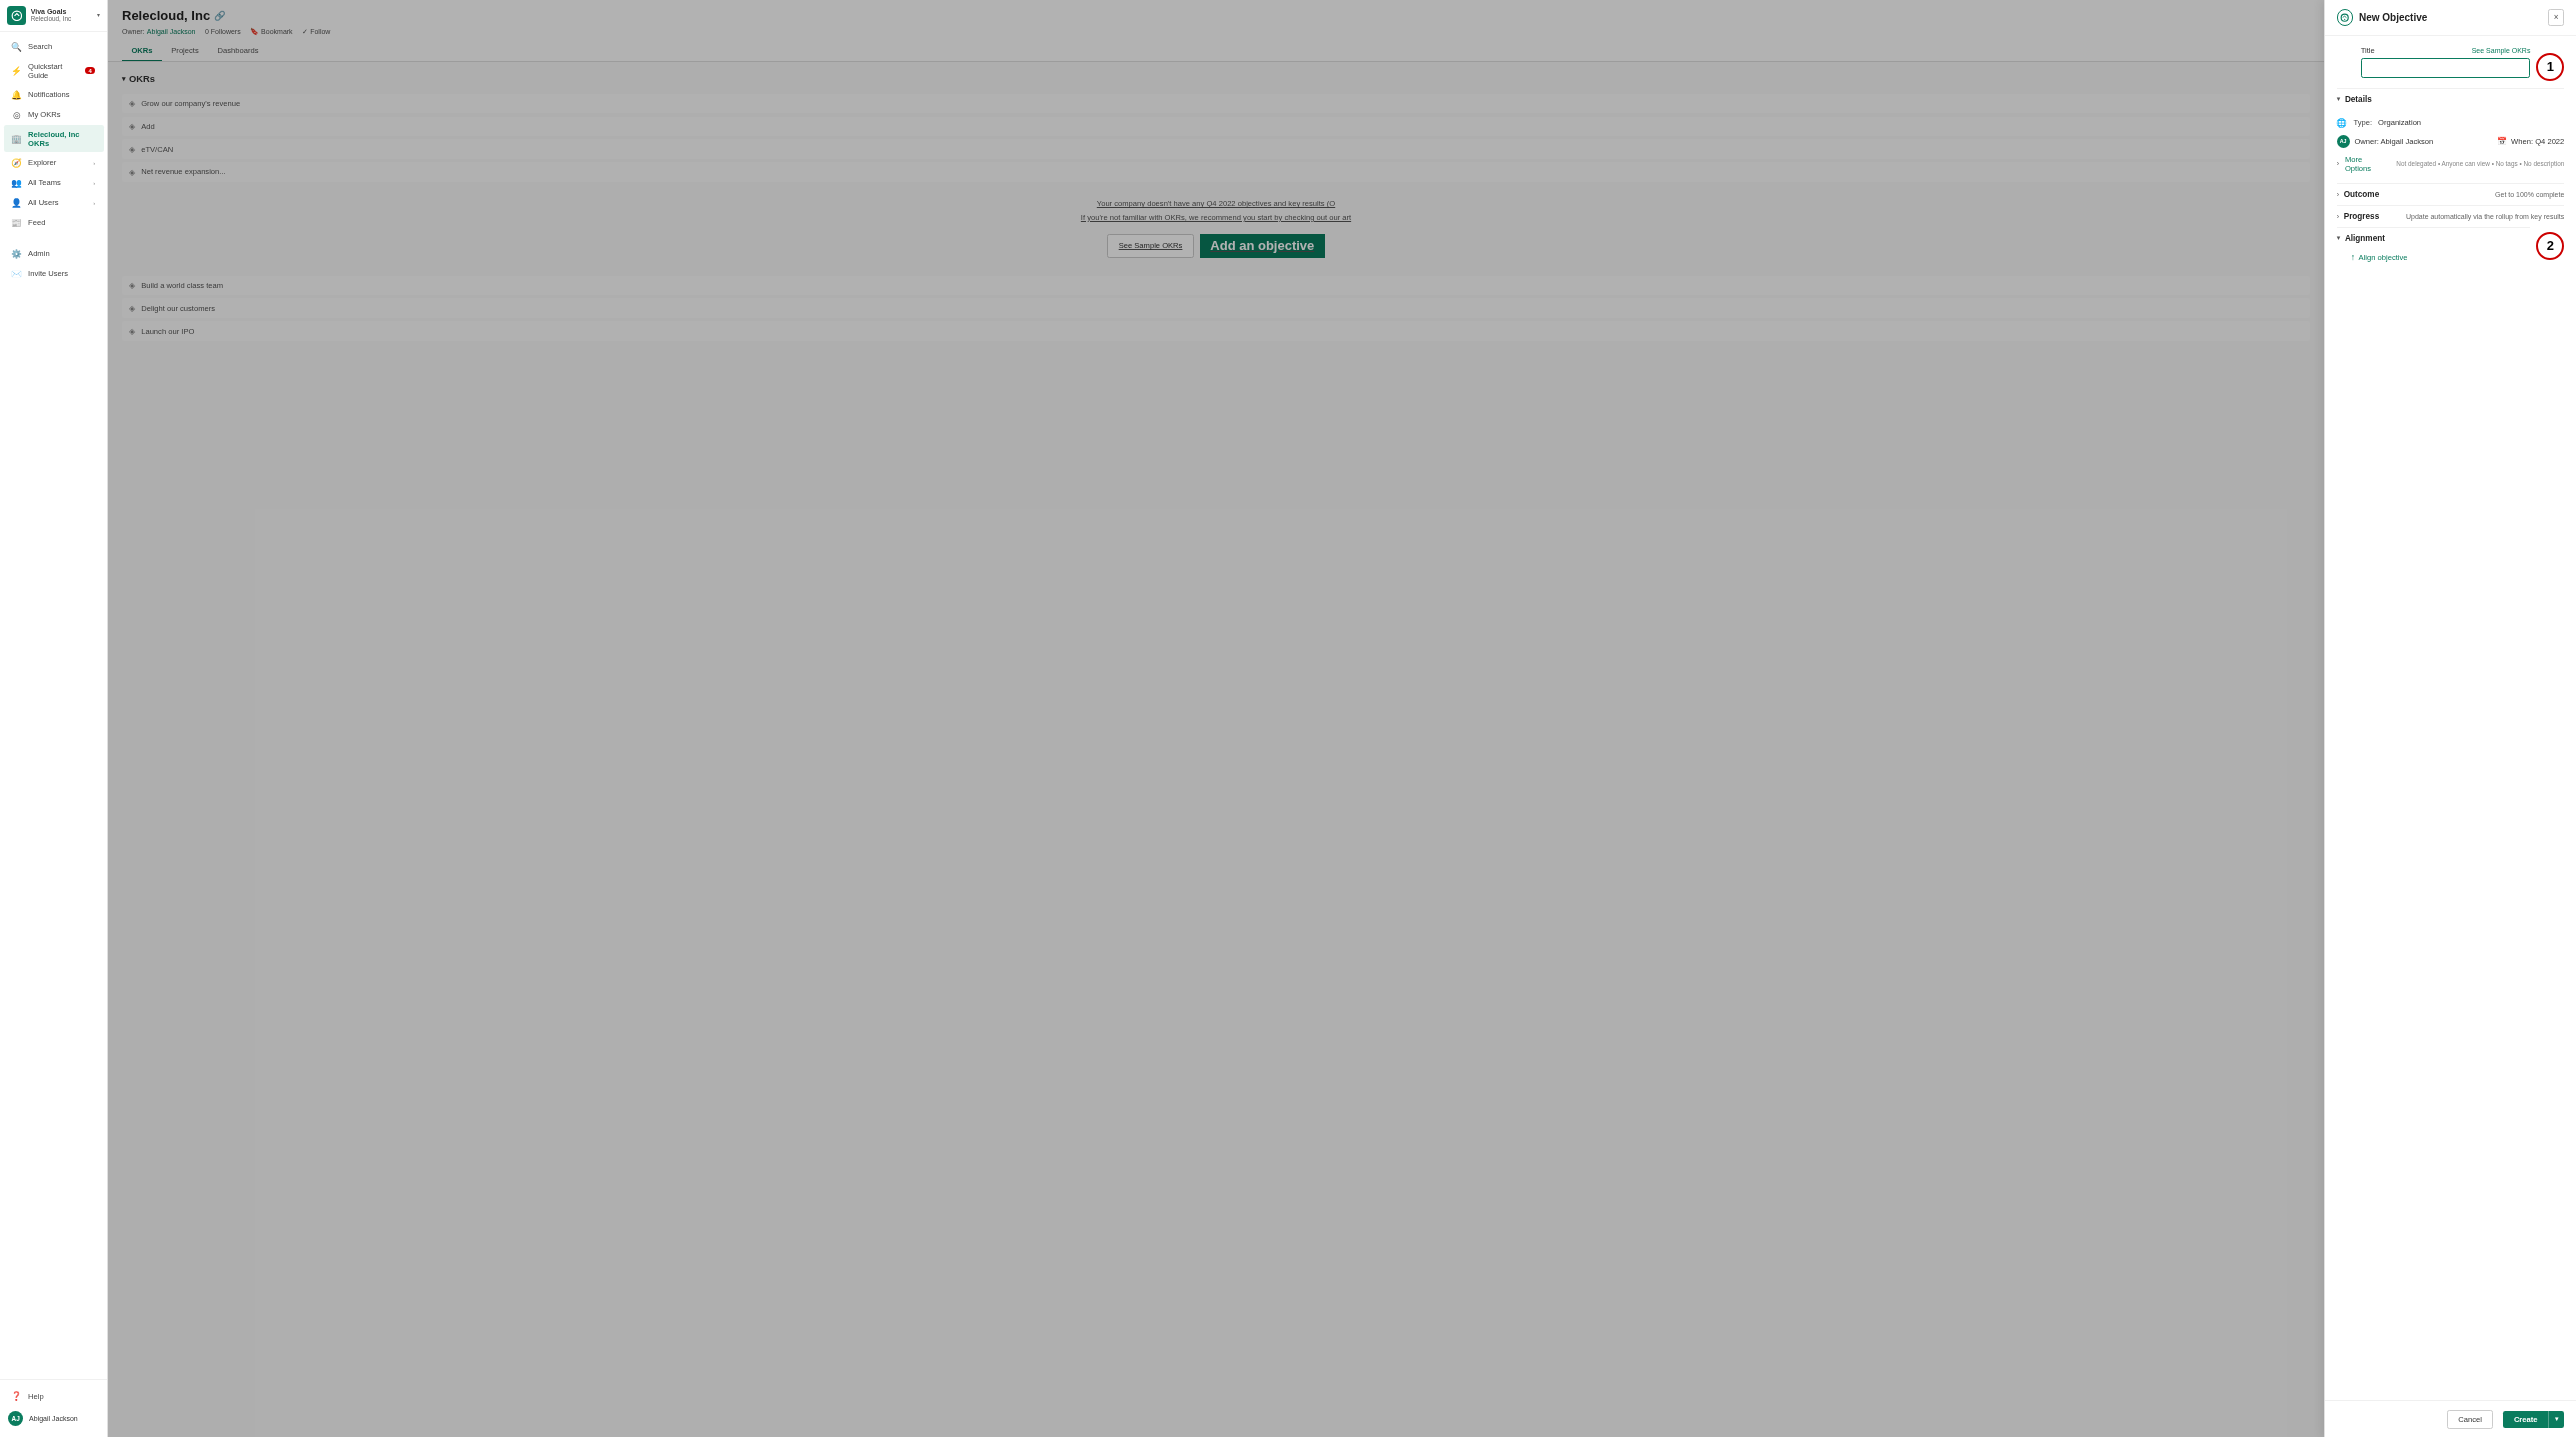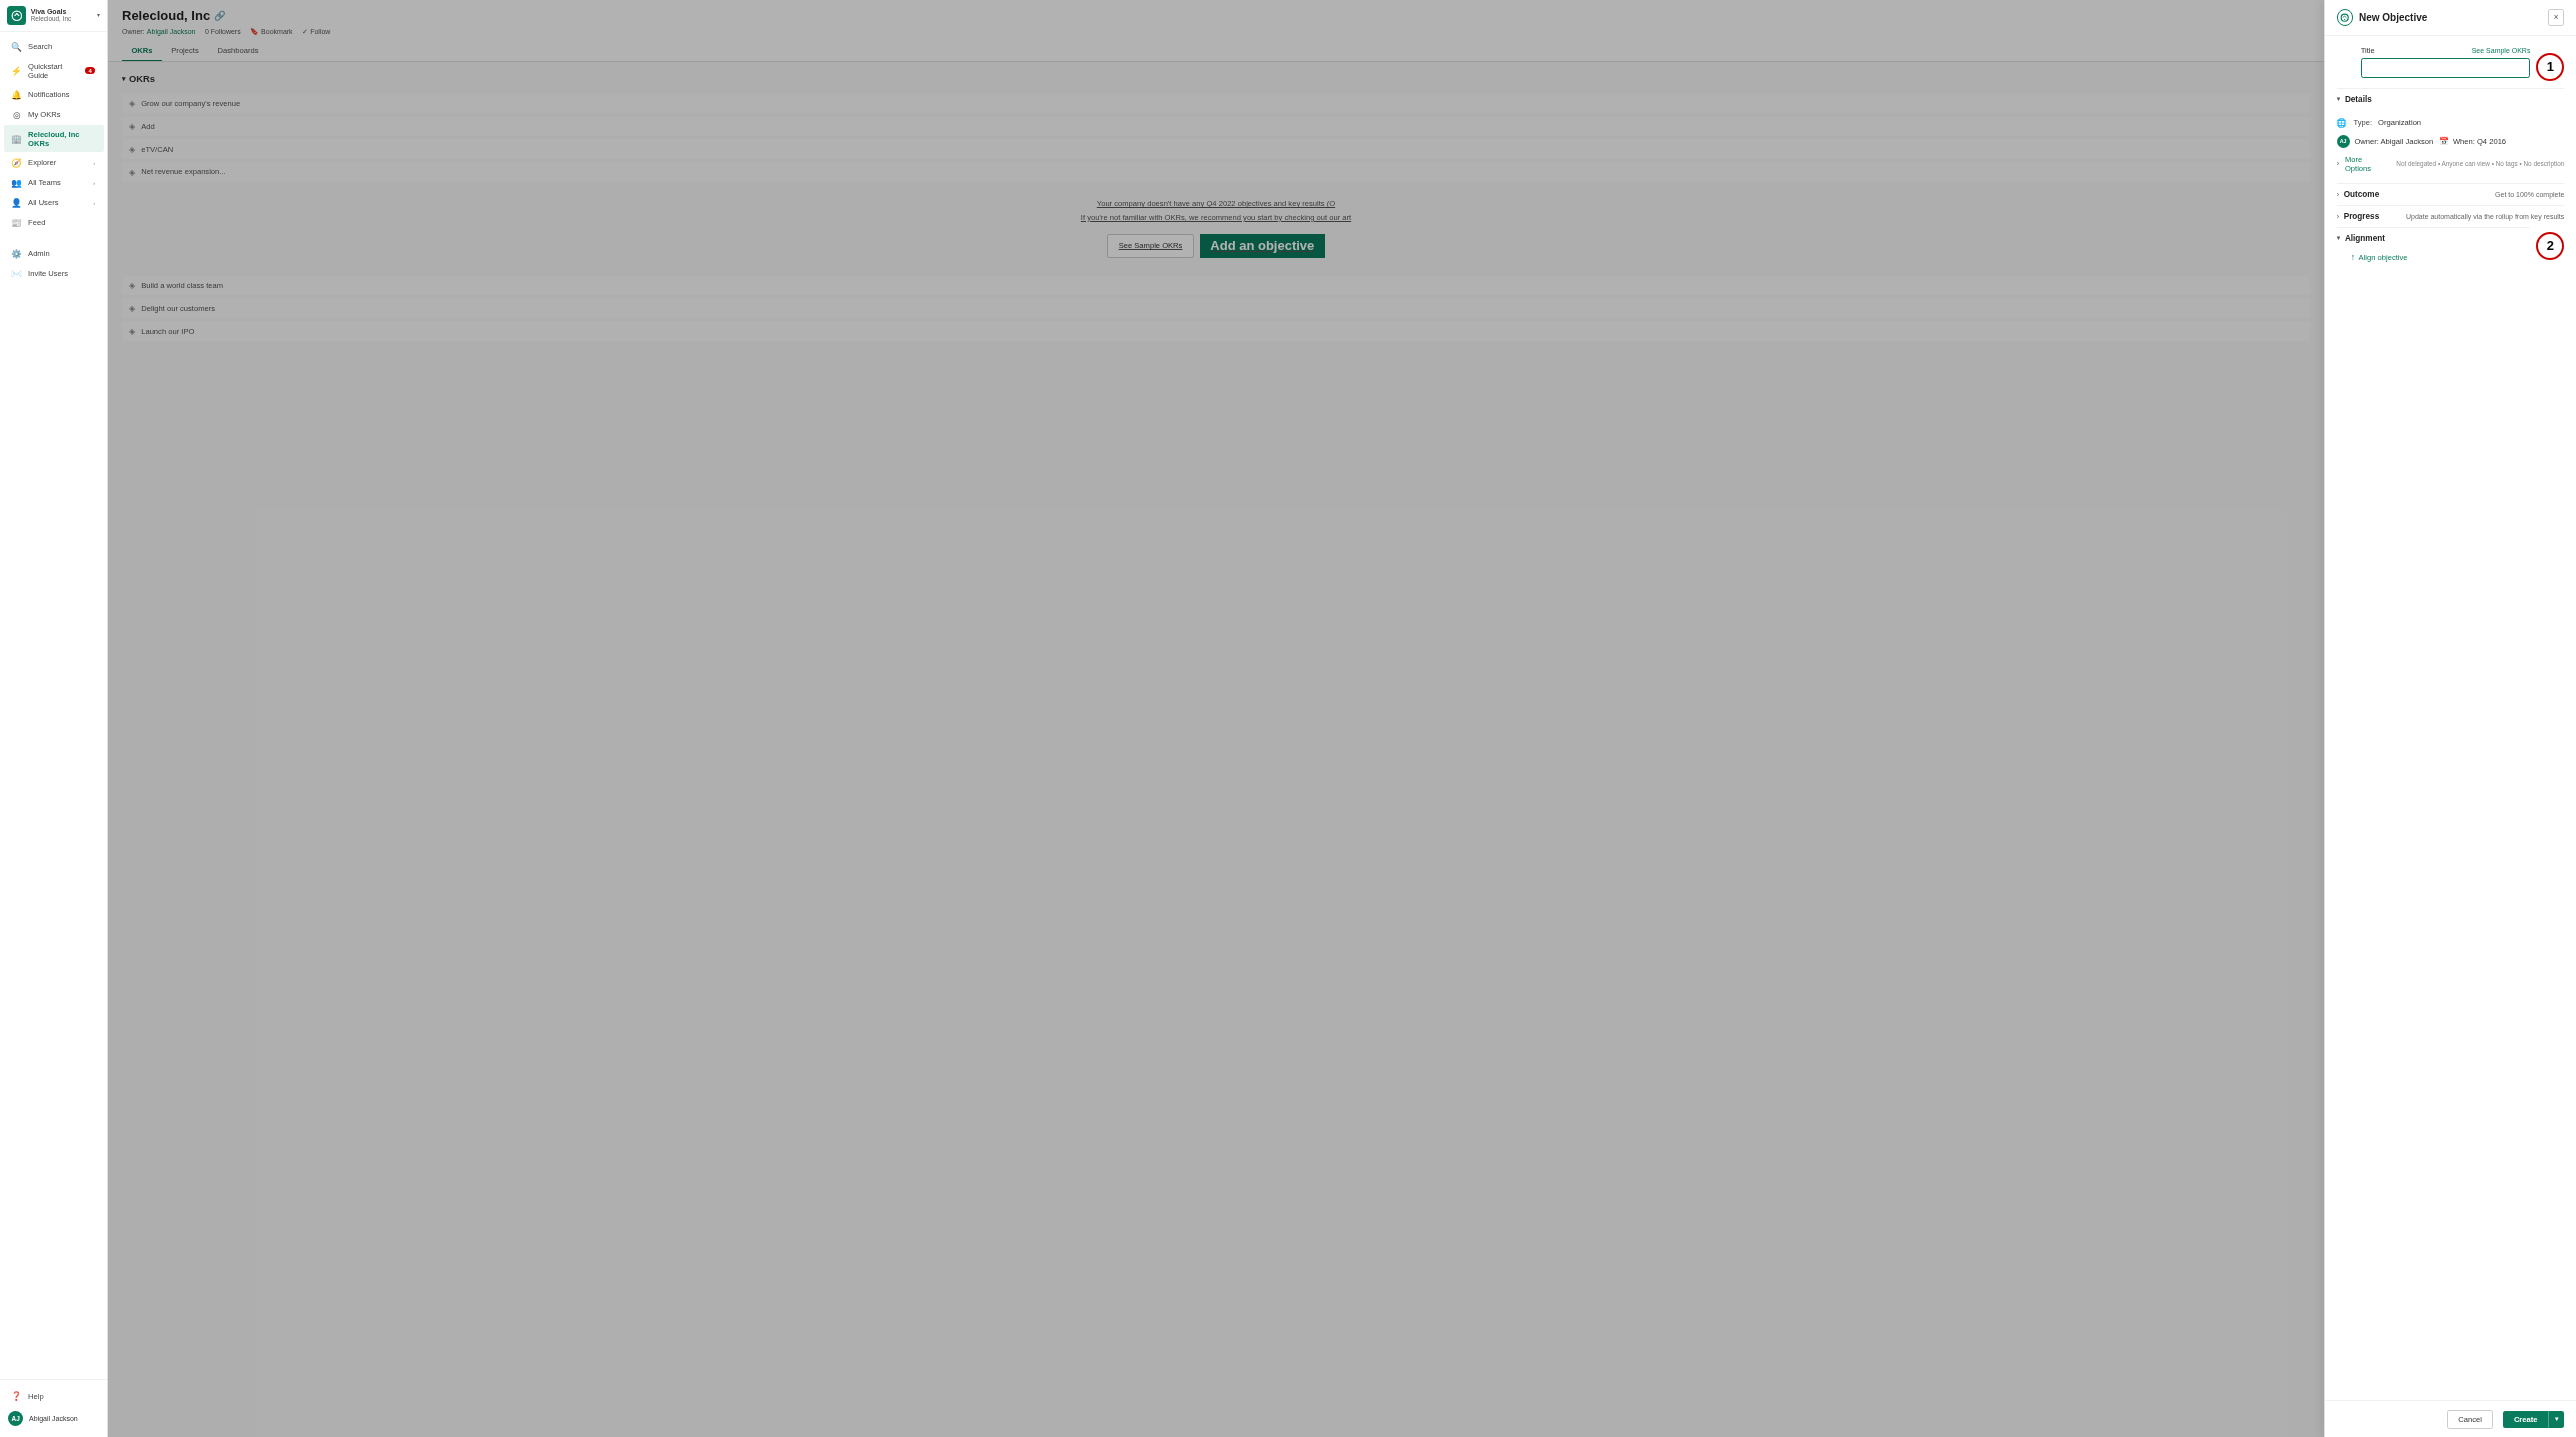--- a/index.html
+++ b/index.html
@@ -651,30 +651,30 @@
     <div class="section-header">
       <span class="section-chevron">▾</span>
       <span class="section-title">Details</span>
     </div>
     <div class="details-content">
       <div class="detail-row">
         <span class="detail-icon">🌐</span>
         <span class="detail-label">Type:</span>
         <span class="detail-value">Organization</span>
       </div>
-      <div class="detail-row" style="justify-content: flex-start;">
+      <div class="detail-row" style="justify-content: space-between;">
         <div style="display:flex; align-items:center; gap:4.7px;">
           <div class="owner-avatar">
             <span>AJ</span>
           </div>
           <span class="detail-value">Owner: Abigail Jackson</span>
         </div>
         <div style="display:flex; align-items:center; gap:3.5px;">
           <span style="color:#666; font-size:8.2px;">📅</span>
-          <span class="detail-value">When: Q4 2016</span>
+          <span class="detail-value">When: Q4 2022</span>
         </div>
       </div>
       <div class="more-options-row">
         <span class="mo-chevron">›</span>
         <span class="mo-label">More Options</span>
         <span class="mo-right">Not delegated • Anyone can view • No tags • No description</span>
       </div>
     </div>
 
     <div class="section-header">

